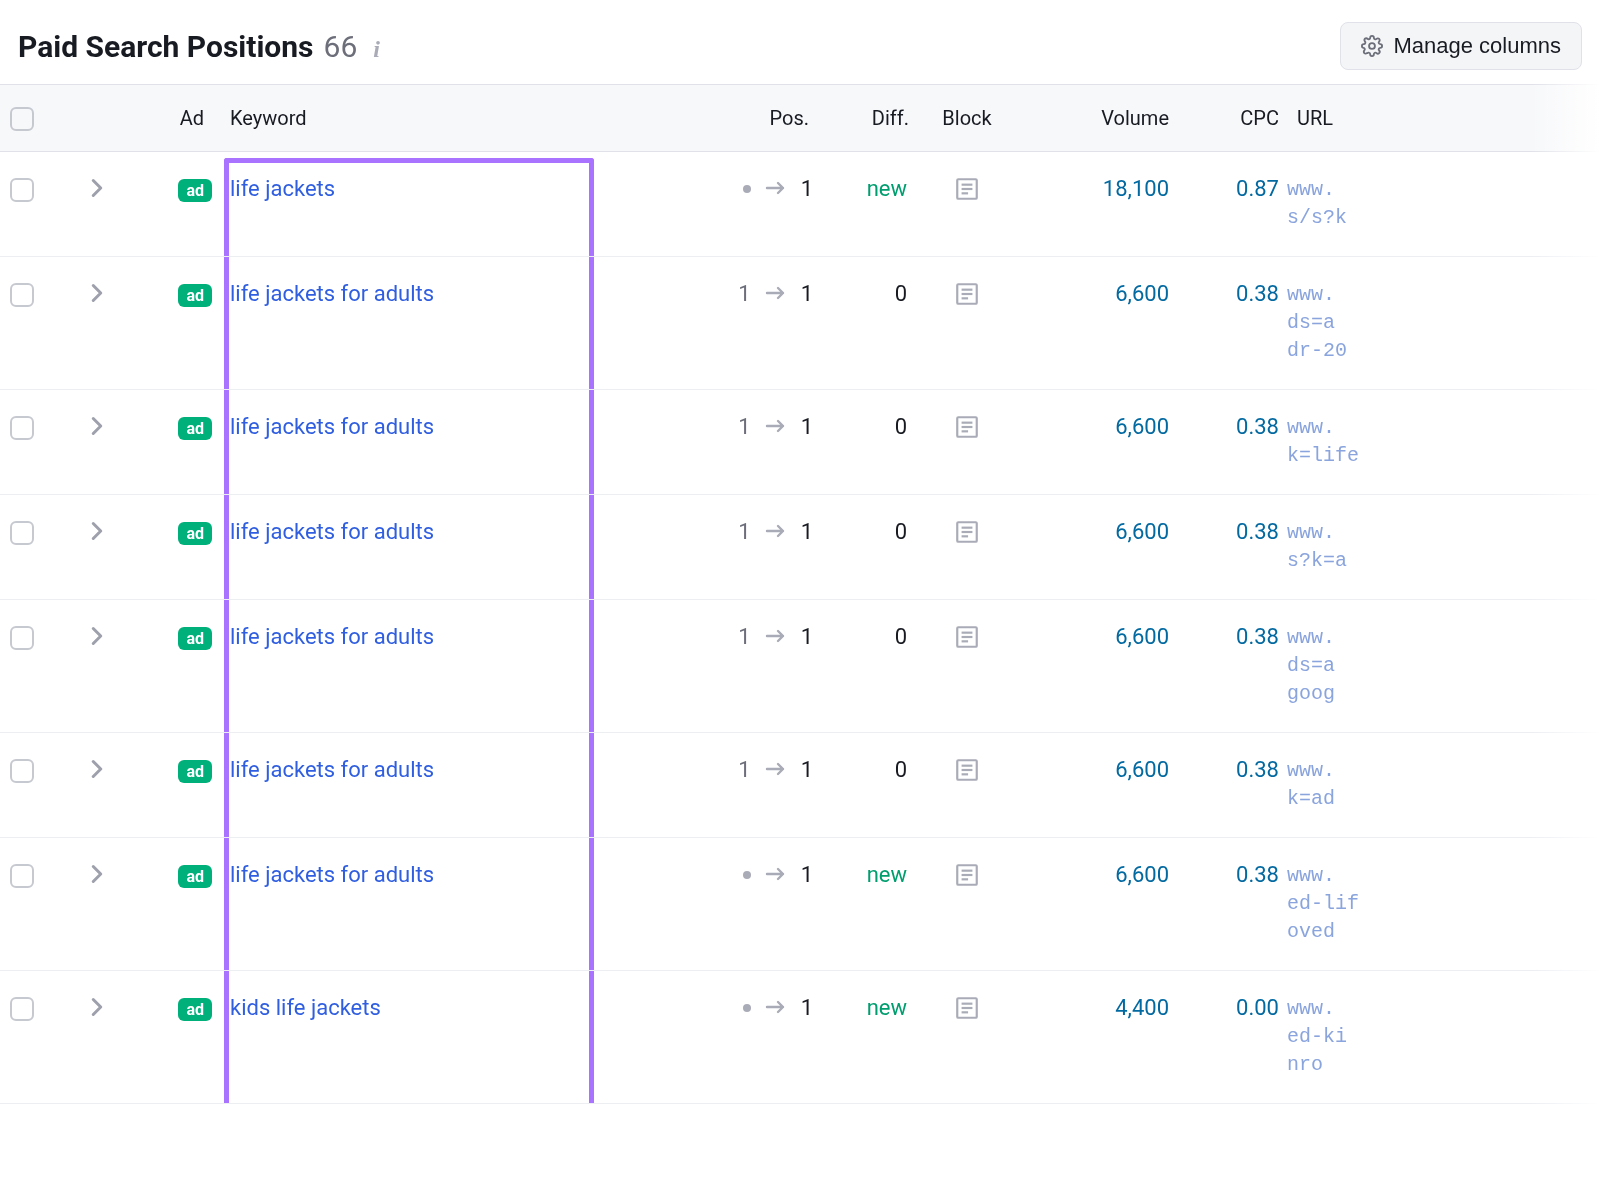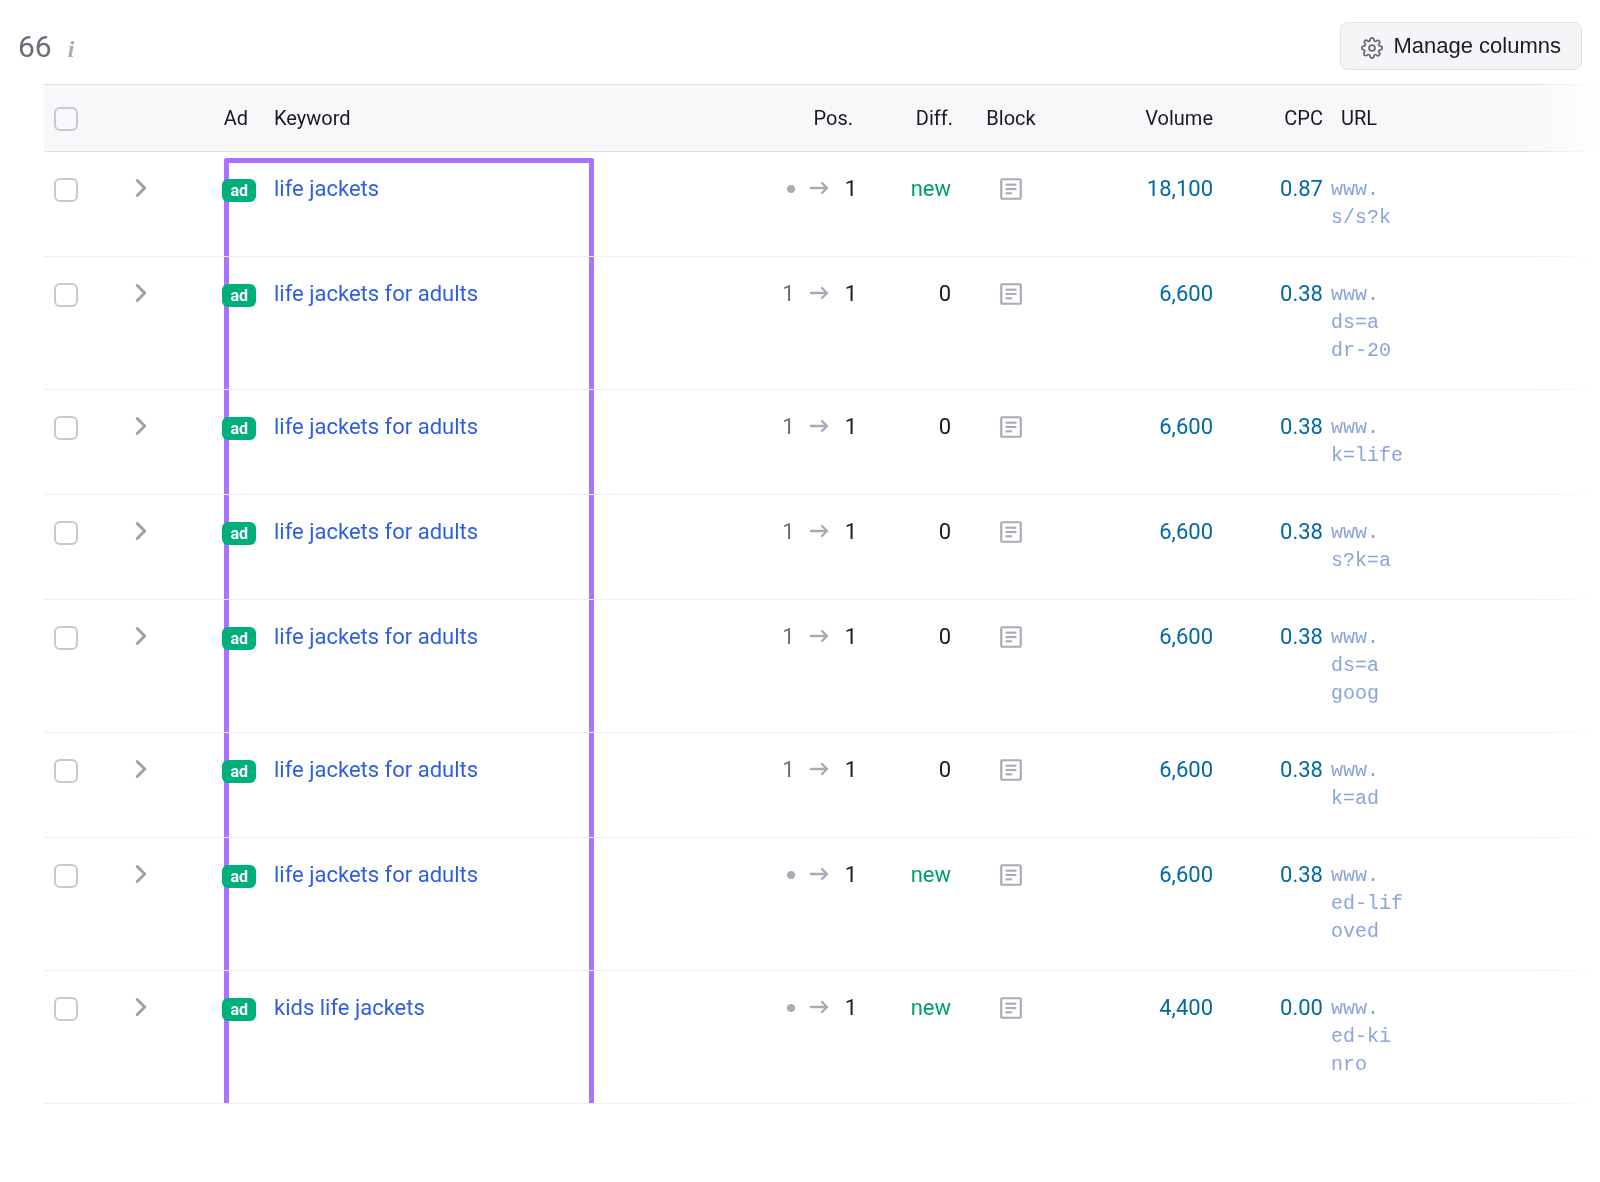--- a/index.html
+++ b/index.html
@@ -14,40 +14,40 @@
     display: flex;
     align-items: center;
     justify-content: space-between;
     padding: 22px 18px 14px 18px;
   }
   .title-area { display: flex; align-items: baseline; gap: 10px; }
   .title { font-size: 30px; font-weight: 700; color: #191b23; }
   .count { font-size: 30px; font-weight: 400; color: #6c6e79; }
   .info-icon { color: #a9abb6; font-style: italic; font-family: Georgia, serif; font-size: 24px; margin-left: 6px; font-weight: 600;}
   .manage-btn {
-    display: flex; align-items: flex-end; gap: 10px;
+    display: flex; align-items: center; gap: 10px;
     background: #f4f5f7;
     border: 1px solid #e0e1e9;
     border-radius: 8px;
     padding: 10px 20px;
     font-size: 22px;
     color: #191b23;
     cursor: pointer;
   }
   .gear svg { display:block; }
   .fade-right {
     position: absolute;
     right: 0;
     top: 0;
     bottom: 0;
     width: 70px;
     background: linear-gradient(90deg, rgba(255,255,255,0) 0%, rgba(255,255,255,1) 100%);
     pointer-events: none;
   }
-  .table { width: 100%; position: relative; padding-left: 44px; }
+  .table { width: 100%; position: relative; }
   .thead {
     display: grid;
     grid-template-columns: 60px 70px 80px 290px 195px 120px 100px 100px 160px 110px 300px;
     align-items: center;
     background: #f7f8fa;
     border-top: 1px solid #e0e1e9;
     border-bottom: 1px solid #e0e1e9;
     font-size: 20px;
     color: #191b23;
     height: 68px;
@@ -111,20 +111,21 @@
     pointer-events:none;
   }
   .right-align { text-align:right; padding-right:8px;}
   .keyword-col { padding-left:18px; }
 </style>
 </head>
 <body>
 
 <div class="header">
   <div class="title-area">
+    <span class="title">Paid Search Positions</span>
     <span class="count">66</span>
     <span class="info-icon">i</span>
   </div>
   <button class="manage-btn">
     <span class="gear">
       <svg width="22" height="22" viewBox="0 0 24 24" fill="none" stroke="#6c6e79" stroke-width="2">
         <circle cx="12" cy="12" r="3.2"></circle>
         <path d="M19.4 15a1.7 1.7 0 0 0 .34 1.87l.06.06a2 2 0 1 1-2.83 2.83l-.06-.06a1.7 1.7 0 0 0-1.87-.34 1.7 1.7 0 0 0-1.03 1.56V21a2 2 0 1 1-4 0v-.09a1.7 1.7 0 0 0-1.11-1.56 1.7 1.7 0 0 0-1.87.34l-.6.06a2 2 0 1 1-2.83-2.83l.06-.06a1.7 1.7 0 0 0 .34-1.87 1.7 1.7 0 0 0-1.56-1.03H3a2 2 0 1 1 0-4h.09a1.7 1.7 0 0 0 1.56-1.11 1.7 1.7 0 0 0-.34-1.87l-.06-.06a2 2 0 1 1 2.83-2.83l.06.06a1.7 1.7 0 0 0 1.87.34H9a1.7 1.7 0 0 0 1.03-1.56V3a2 2 0 1 1 4 0v.09a1.7 1.7 0 0 0 1.03 1.56 1.7 1.7 0 0 0 1.87-.34l.06-.06a2 2 0 1 1 2.83 2.83l-.06.06a1.7 1.7 0 0 0-.34 1.87V9a1.7 1.7 0 0 0 1.56 1.03H21a2 2 0 1 1 0 4h-.09a1.7 1.7 0 0 0-1.56 1.03z"></path>
       </svg>
     </span>

